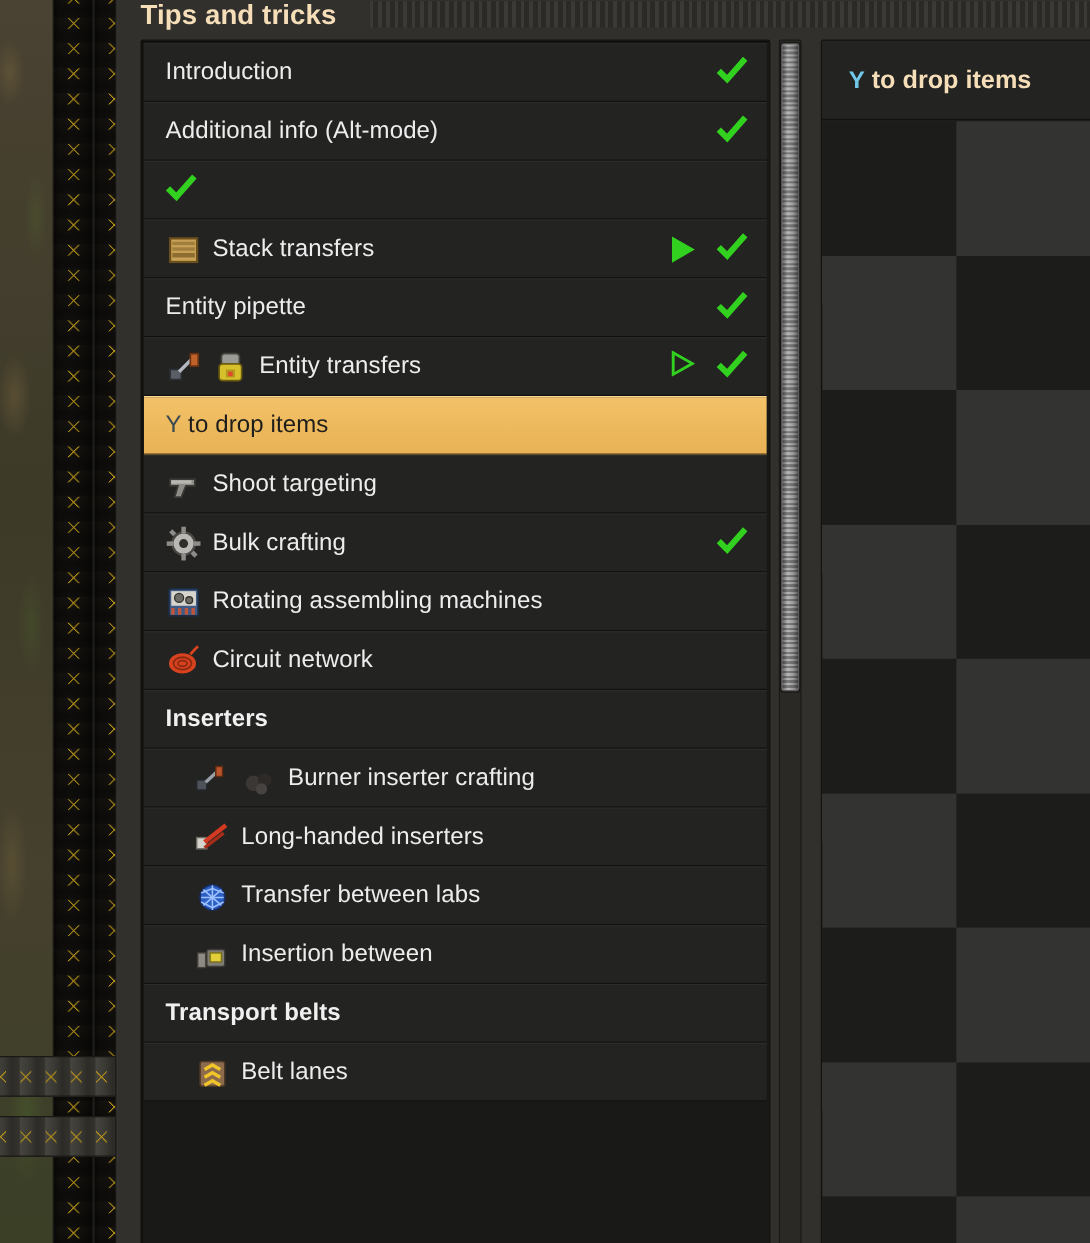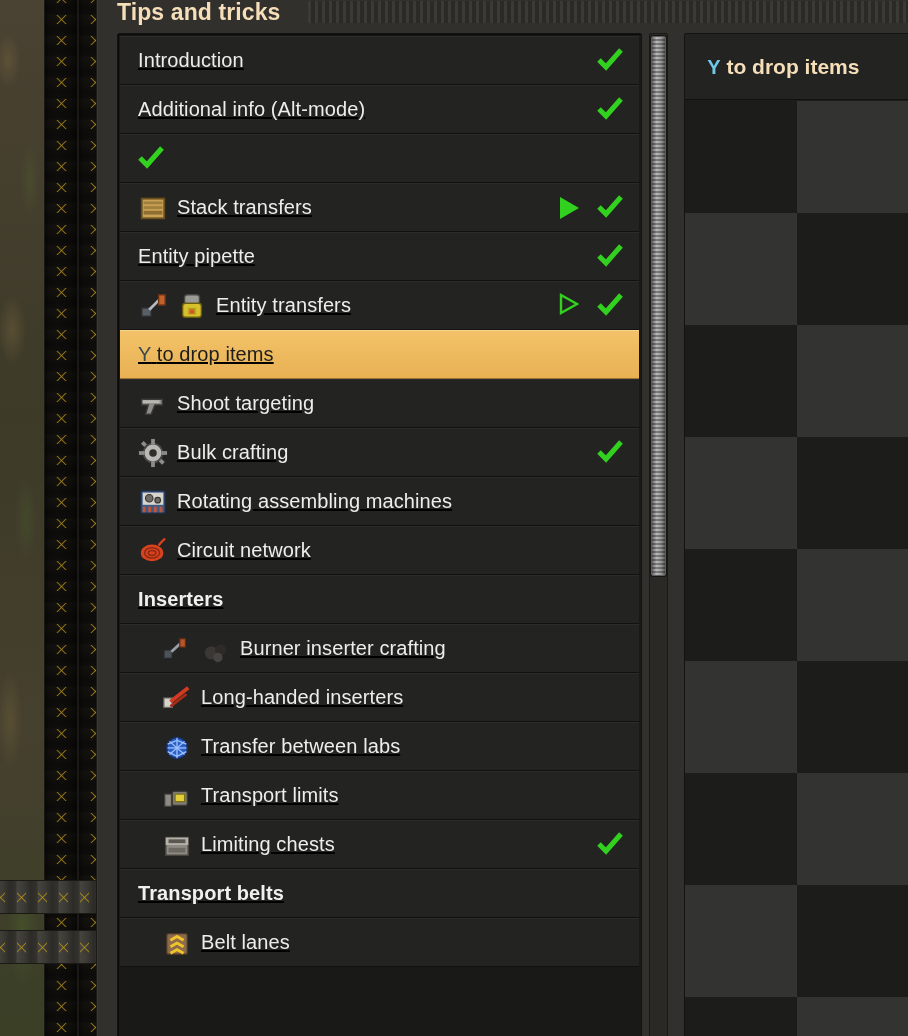--- a/index.html
+++ b/index.html
@@ -172,21 +172,20 @@
   .row {
     position: relative;
     height: 49px;
     display: flex;
     align-items: center;
     background: #232322;
     border-bottom: 1px solid #111110;
     border-top: 1px solid #2c2c2a;
     padding: 0 16px 0 18px;
     cursor: pointer;
-    text-decoration: underline;
   }
   .row:first-child { border-top: 1px solid #2c2c2a; }
   .row .label {
     font-size: 20px;
     color: #ededed;
     white-space: nowrap;
     flex: 1;
     letter-spacing: .1px;
   }
   .row.header .label {
@@ -673,37 +672,21 @@
             <span class="label">Transfer between labs</span>
           </div>
           <div class="row indent">
             <span class="icon">
               <svg viewBox="0 0 32 32" xmlns="http://www.w3.org/2000/svg">
                 <rect x="3" y="14" width="7" height="13" fill="#8e8b84" stroke="#45433e" stroke-width="1.2"></rect>
                 <rect x="11" y="11" width="16" height="15" rx="2" fill="#7e7b73" stroke="#3c3a35" stroke-width="1.3"></rect>
                 <rect x="14" y="14" width="10" height="8" fill="#e2cf3a" stroke="#7c7015" stroke-width="1.2"></rect>
               </svg>
             </span>
-            <span class="label">Transport limits</span>
-          </div>
-          <div class="row indent">
-            <span class="icon">
-              <svg viewBox="0 0 32 32" xmlns="http://www.w3.org/2000/svg">
-                <rect x="4" y="8" width="24" height="19" fill="#8d8a83" stroke="#47443f" stroke-width="1.6"></rect>
-                <rect x="4" y="8" width="24" height="8" fill="#b4b1a9"></rect>
-                <rect x="7" y="10" width="18" height="4" fill="#5a5752"></rect>
-                <rect x="7" y="19" width="18" height="5" fill="#6d6a64"></rect>
-              </svg>
-            </span>
-            <span class="label">Limiting chests</span>
-            <span class="markers">
-              <span><svg class="check" viewBox="0 0 26 24" xmlns="http://www.w3.org/2000/svg">
-                  <path d="M2 13 L9 20 L24 3" fill="none" stroke="#32d11f" stroke-width="5" stroke-linecap="butt" stroke-linejoin="miter"></path>
-                </svg></span>
-            </span>
+            <span class="label">Insertion between</span>
           </div>
           <div class="row header">
             <span class="label">Transport belts</span>
           </div>
           <div class="row indent">
             <span class="icon">
               <svg viewBox="0 0 32 32" xmlns="http://www.w3.org/2000/svg">
                 <rect x="5" y="6" width="22" height="22" rx="2" fill="#8c6a4c" stroke="#4b3725" stroke-width="1.4"></rect>
                 <g fill="none" stroke="#f0c52a" stroke-width="3">
                   <path d="M9 13 L16 9 L23 13"></path>

